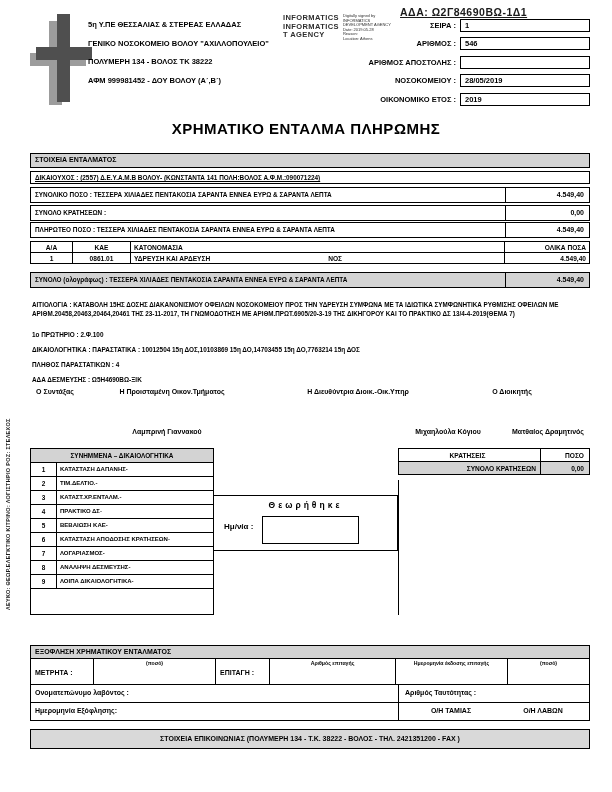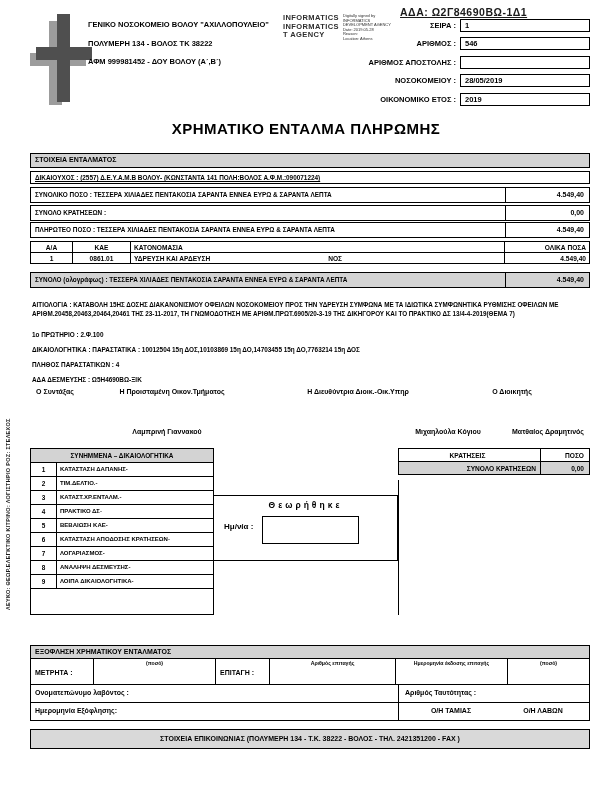--- a/index.html
+++ b/index.html
@@ -57,21 +57,21 @@
   .sig{position:absolute;font-size:7px;font-weight:bold;transform:translateX(-50%);white-space:nowrap;}
   
   .att{position:absolute;left:30px;top:448px;width:184px;height:167px;border:1.4px solid #000;box-sizing:border-box;}
   .att-hd{background:#d3d3d3;border-bottom:1.2px solid #000;font-size:6.4px;font-weight:bold;
           text-align:center;height:14px;padding-top:3px;box-sizing:border-box;}
   .att-row{display:flex;border-bottom:1px solid #000;height:14px;box-sizing:border-box;}
   .att-num{width:26px;border-right:1px solid #000;font-size:6.4px;font-weight:bold;
            text-align:center;padding-top:3px;box-sizing:border-box;}
   .att-lbl{flex:1;font-size:6px;font-weight:bold;padding:3px 0 0 3px;white-space:nowrap;overflow:hidden;}
   .vline{position:absolute;width:0;border-left:1.2px solid #000;}
-  .mid{position:absolute;left:213px;top:495px;width:185px;height:66px;border:1.2px solid #000;box-sizing:border-box;}
+  .mid{position:absolute;left:213px;top:495px;width:185px;height:56px;border:1.2px solid #000;box-sizing:border-box;}
   .theor{position:absolute;left:0;top:4px;width:100%;text-align:center;font-size:8.5px;
          font-weight:bold;letter-spacing:3px;}
   .hmn{position:absolute;left:10px;top:26px;font-size:8px;font-weight:bold;text-align:right;}
   .hmn-box{position:absolute;left:48px;top:20px;width:95px;height:26px;border:1.4px solid #000;background:#fff;}
   .kra{position:absolute;left:398px;top:448px;width:192px;border:1.4px solid #000;box-sizing:border-box;}
   .kra .r{display:flex;}
   .kra .r + .r{border-top:1.2px solid #000;background:#d3d3d3;}
   .kra .k1{flex:1;border-right:1.2px solid #000;font-size:6.6px;font-weight:bold;
            text-align:center;padding:3px 4px 2px 0;box-sizing:border-box;}
   .kra .r + .r .k1{text-align:right;}
@@ -108,20 +108,21 @@
   <div class="ada">ΑΔΑ: Ω2Γ84690ΒΩ-1Δ1</div>
 
   <div class="logo">
     <div class="cross-sh-v"></div>
     <div class="cross-sh-h"></div>
     <div class="cross-v"></div>
     <div class="cross-h"></div>
   </div>
 
   <div class="org">
+    <div>5η Υ.ΠΕ ΘΕΣΣΑΛΙΑΣ &amp; ΣΤΕΡΕΑΣ ΕΛΛΑΔΑΣ</div>
     <div>ΓΕΝΙΚΟ ΝΟΣΟΚΟΜΕΙΟ ΒΟΛΟΥ "ΑΧΙΛΛΟΠΟΥΛΕΙΟ"</div>
     <div>ΠΟΛΥΜΕΡΗ 134 - ΒΟΛΟΣ ΤΚ 38222</div>
     <div>ΑΦΜ 999981452 - ΔΟΥ ΒΟΛΟΥ (Α΄,Β΄)</div>
   </div>
 
   <div class="stamp">
     <div class="agency">
       <div>INFORMATICS</div>
       <div>INFORMATICS</div>
       <div>T AGENCY</div>

